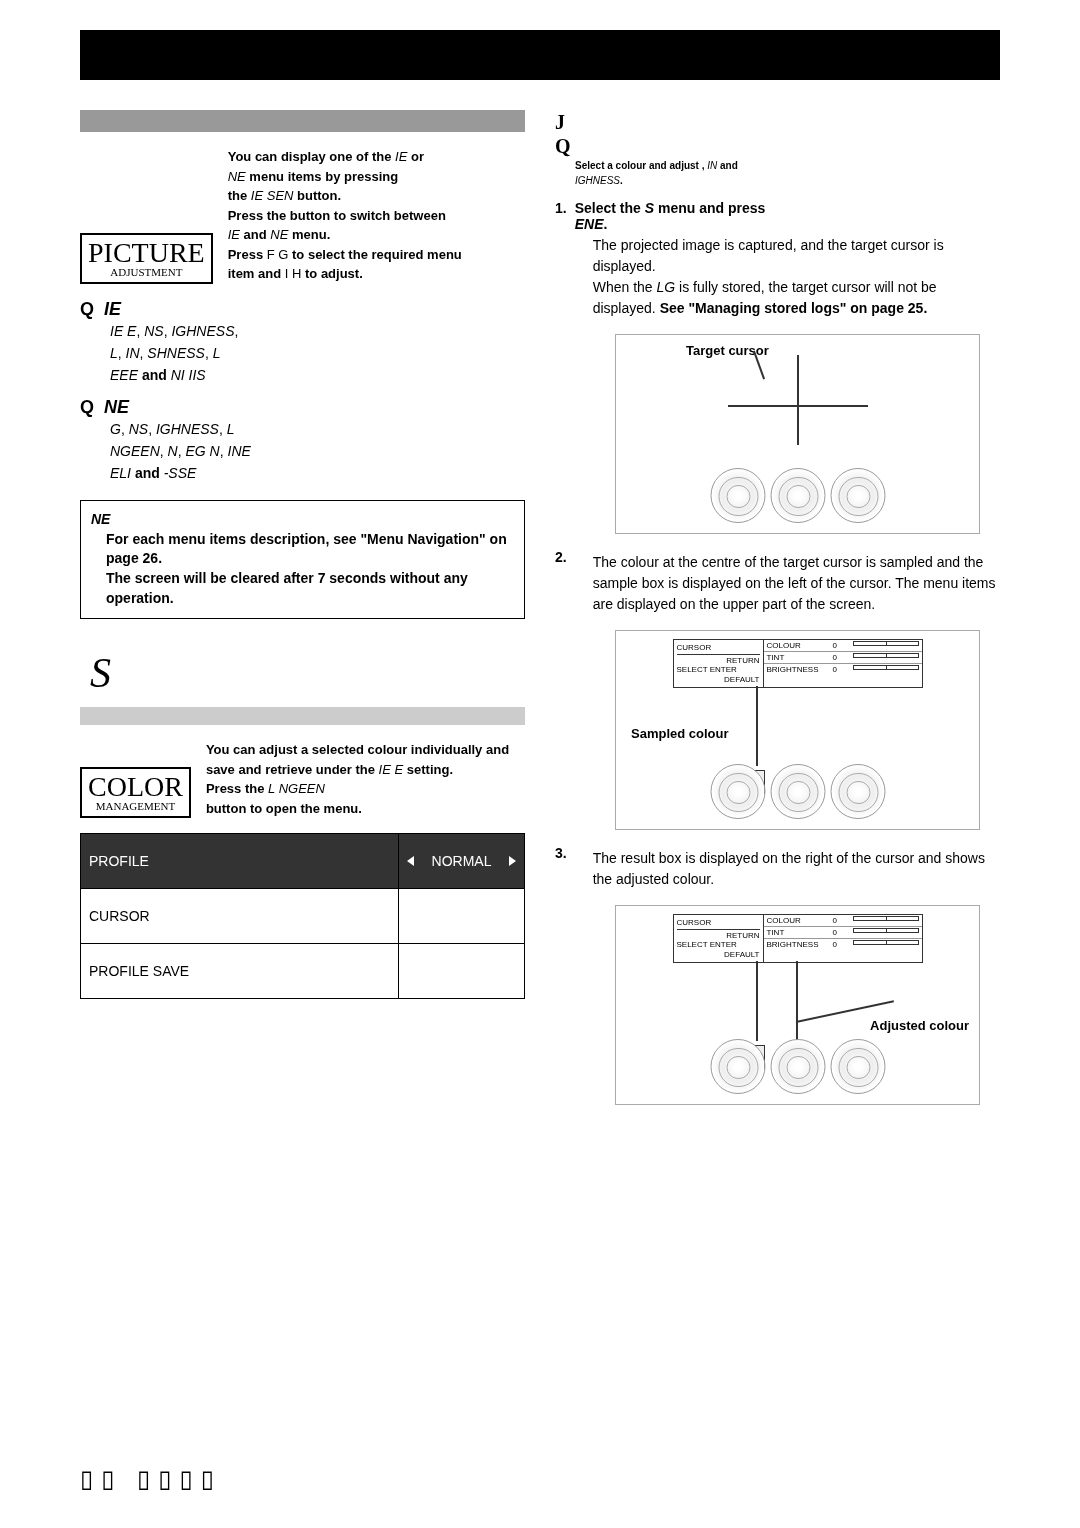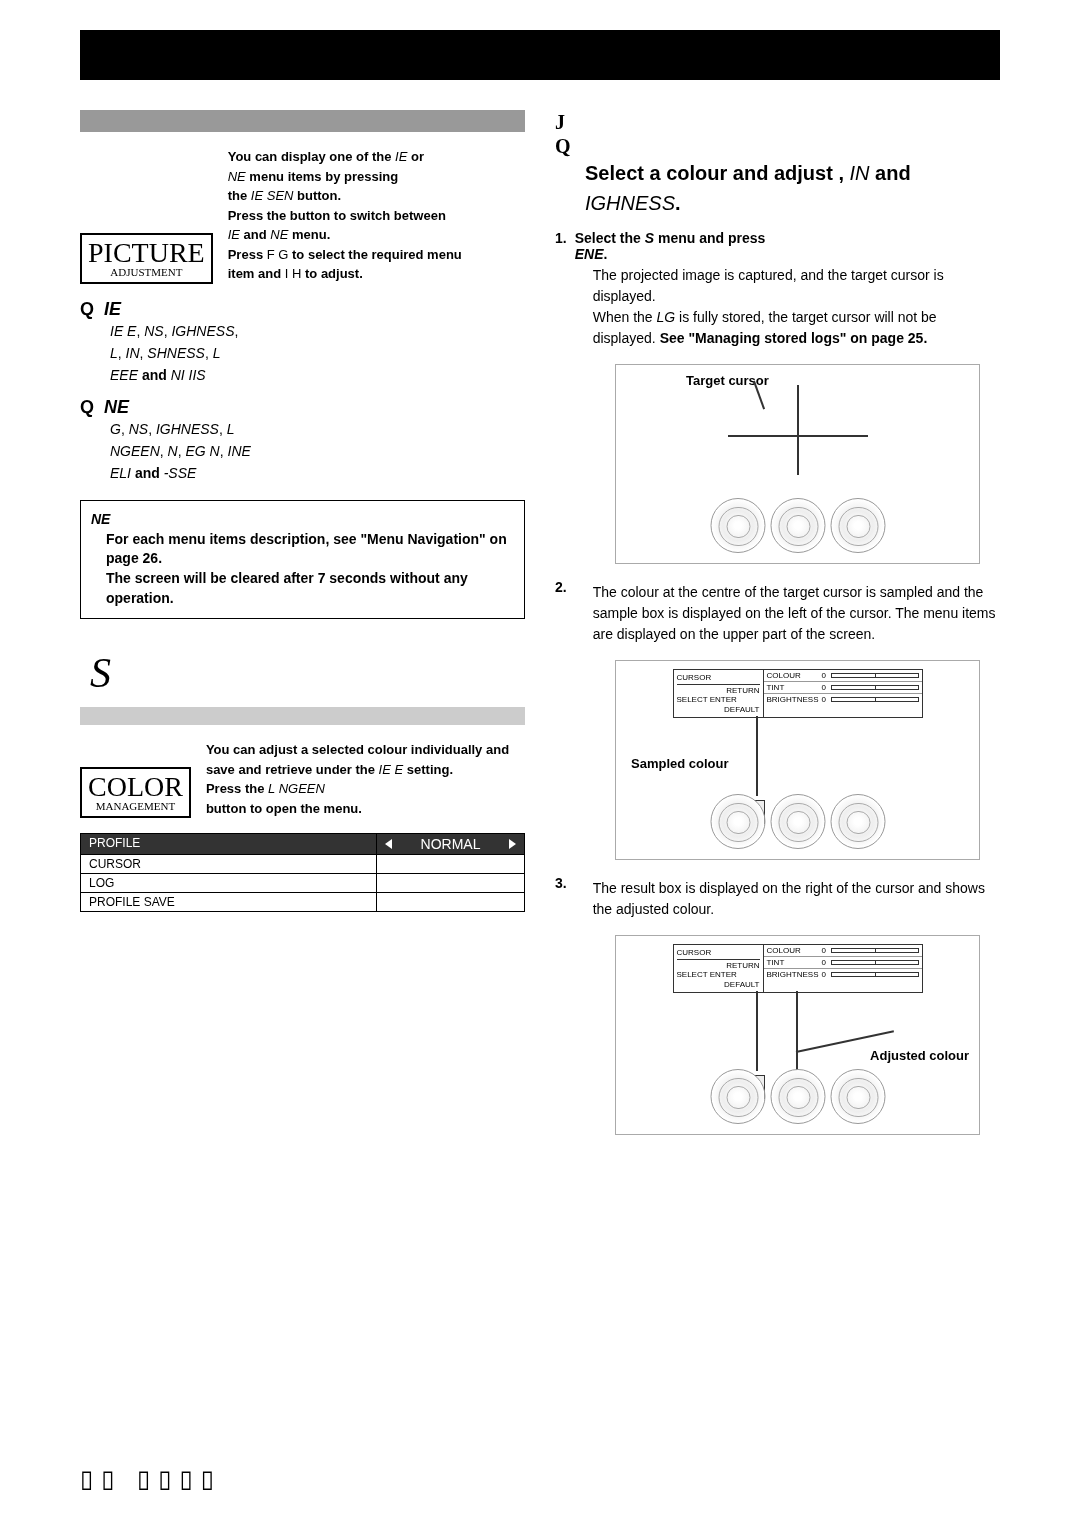--- a/index.html
+++ b/index.html
@@ -120,26 +120,26 @@
       display: flex;
       border-bottom: 1px solid #000;
     }
     .menu-row:last-child { border-bottom: none; }
     .menu-row.header {
       background: #333;
       color: #fff;
     }
     .menu-cell-left {
       flex: 1;
-      padding: 2px 8px;
+      padding: 19px 8px;
       font-family: Arial, sans-serif;
-      font-size: 12px;
+      font-size: 14px;
     }
     .menu-cell-right {
-      width: 148px;
+      width: 126px;
       padding: 2px 8px;
       text-align: center;
       border-left: 1px solid #000;
       display: flex;
       align-items: center;
       justify-content: space-between;
     }
     .arrow {
       display: inline-block;
       width: 0; height: 0;
@@ -148,22 +148,22 @@
     }
     .arrow-l { border-right: 7px solid #fff; }
     .arrow-r { border-left: 7px solid #fff; }
     .right-section .big-letters {
       font-family: 'Times New Roman', serif;
       font-weight: bold;
       font-size: 20px;
       line-height: 1.2;
     }
     .sub-block {
-      margin-left: 30px;
-      font-size: 20px;
+      margin-left: 20px;
+      font-size: 10px;
       line-height: 1.5;
     }
     .sub-block b { font-weight: bold; }
     .sub-block i { font-style: italic; }
     .step {
       display: flex;
       gap: 8px;
       margin-top: 12px;
     }
     .step-num {
@@ -273,24 +273,24 @@
     .mini-left-title {
       border-bottom: 1px solid #333;
       padding-bottom: 1px;
       margin-bottom: 1px;
     }
     .mini-right {
       flex: 1;
     }
     .mini-slider {
       display: flex;
-      align-items: center;
+      align-items: flex-start;
       border-bottom: 1px solid #999;
       padding: 1px 3px;
-      gap: 5px;
+      gap: 16px;
     }
     .mini-slider:last-child { border-bottom: none; }
     .mini-slider-label { width: 50px; }
     .mini-slider-bar {
       flex: 1;
       height: 5px;
       border: 1px solid #333;
       position: relative;
     }
     .mini-slider-bar::after {
@@ -399,24 +399,20 @@
       <div class="menu-row header">
         <div class="menu-cell-left">PROFILE</div>
         <div class="menu-cell-right">
           <span class="arrow arrow-l"></span>
           <span>NORMAL</span>
           <span class="arrow arrow-r"></span>
         </div>
       </div>
       <div class="menu-row">
         <div class="menu-cell-left">CURSOR</div>
-        <div class="menu-cell-right"></div>
-      </div>
-      <div class="menu-row">
-        <div class="menu-cell-left">LOG</div>
         <div class="menu-cell-right"></div>
       </div>
       <div class="menu-row">
         <div class="menu-cell-left">PROFILE SAVE</div>
         <div class="menu-cell-right"></div>
       </div>
     </div>
   </div>
 
   <div class="col right-section">

